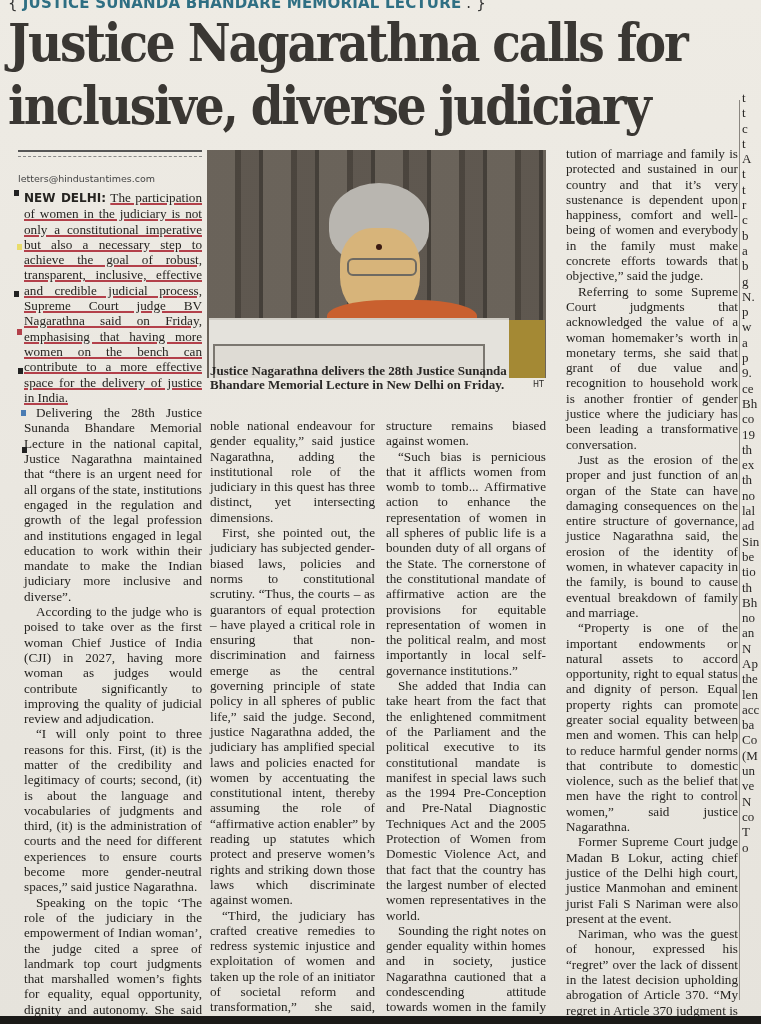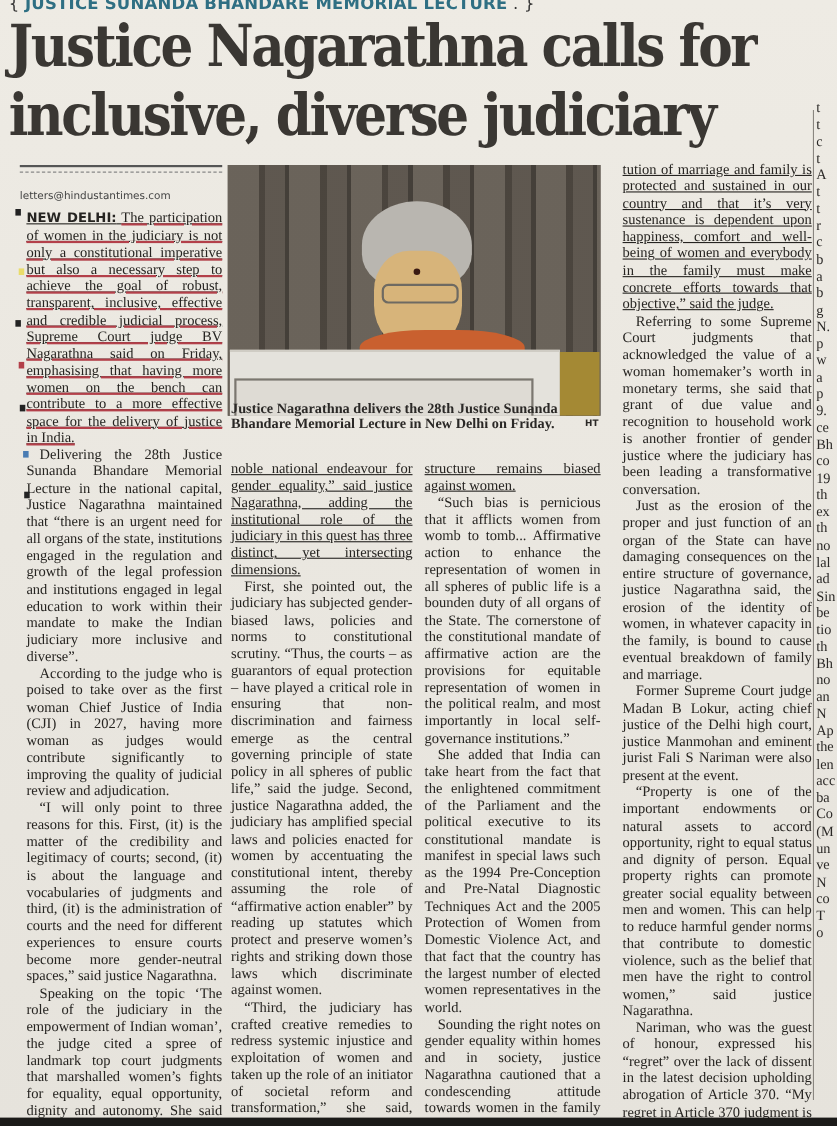--- a/index.html
+++ b/index.html
@@ -20,21 +20,21 @@
     font-family:"DejaVu Serif", serif; font-weight:bold;
     font-size:47px; line-height:56px; letter-spacing:-2.2px;
     color:#3a3733; transform:scaleY(1.12); transform-origin:top left;
   }
   .col {
     position:absolute; font-family:"Liberation Serif", serif;
     font-size:13.2px; line-height:15.3px; color:#262421;
     text-align:justify; hyphens:auto;
   }
   .col p { margin:0; text-indent:12px; }
-  .col p.first { text-indent:0;text-decoration:underline; }
+  .col p.first { text-indent:0; }
   .col1 { left:24px; top:184px; width:178px; }
   .col2 { left:210px; top:418px; width:165px; }
   .col3 { left:386px; top:418px; width:160px; }
   .col4 { left:566px; top:146px; width:172px; }
   .byline {
     position:absolute; left:18px; top:150px; width:184px;
     border-top:2px solid #555;
   }
   .byline .name {
     font-family:"DejaVu Sans", sans-serif; font-weight:bold; font-size:15px;
@@ -60,21 +60,21 @@
   .photo .bindi { position:absolute; left:169px; top:94px; width:6px; height:6px; border-radius:50%; background:#3a1a12; }
   .photo .glasses { position:absolute; left:140px; top:108px; width:66px; height:14px; border:2px solid #6e6a62; border-radius:6px; }
   .photo .saree { position:absolute; left:120px; top:150px; width:150px; height:40px; border-radius:40% 40% 0 0; background:#c9602f; }
   .photo .podium { position:absolute; left:2px; top:168px; width:300px; height:60px; background:#e4e2dc; border-top:2px solid #cfccc4; }
   .photo .podium-inner { position:absolute; left:6px; top:194px; width:268px; height:36px; border:2px solid #7b7770; background:#dedbd4; }
   .photo .podium-side { position:absolute; left:302px; top:170px; width:36px; height:58px; background:#a48934; }
   .caption {
     position:absolute; left:210px; top:364px; width:336px;
     font-family:"Liberation Serif", serif; font-weight:bold; font-size:13px; line-height:14px; color:#2a2826;
   }
-  .caption .credit { position:absolute; right:2px; bottom:0; font-family:"DejaVu Sans", sans-serif; font-size:8px; font-weight:bold; }
+  .caption .credit { position:absolute; right:2px; bottom:0; font-family:"DejaVu Sans", sans-serif; font-size:8px; font-weight:normal; }
   .rule-v { position:absolute; top:120px; width:1px; background:#8a8680; }
   .adjacent {
     position:absolute; left:742px; top:90px; width:19px; height:930px; overflow:hidden;
     font-family:"Liberation Serif", serif; font-size:13px; line-height:15.3px; color:#2a2826;
   }
   .bottom-shadow { position:absolute; left:0; right:0; bottom:0; height:8px; background:#1b1a18; }
   .marker { position:absolute; width:5px; height:6px; }
 </style>
 </head>
 <body>
@@ -132,22 +132,22 @@
     <p>“Such bias is pernicious that it afflicts women from womb to tomb... Affirmative action to enhance the representation of women in all spheres of public life is a bounden duty of all organs of the State. The cornerstone of the constitutional mandate of affirmative action are the provisions for equitable representation of women in the political realm, and most importantly in local self-governance institutions.”</p>
     <p>She added that India can take heart from the fact that the enlightened commitment of the Parliament and the political executive to its constitutional mandate is manifest in special laws such as the 1994 Pre-Conception and Pre-Natal Diagnostic Techniques Act and the 2005 Protection of Women from Domestic Violence Act, and that fact that the country has the largest number of elected women representatives in the world.</p>
     <p>Sounding the right notes on gender equality within homes and in society, justice Nagarathna cautioned that a condescending attitude towards women in the family is the cause of the cracks and, domestic violence and infidelity are the outcome of the emerging cracks.</p>
 
   </div>
 
   <div class="col col4">
     <p class="first">tution of marriage and family is protected and sustained in our country and that it’s very sustenance is dependent upon happiness, comfort and well-being of women and everybody in the family must make concrete efforts towards that objective,” said the judge.</p>
     <p>Referring to some Supreme Court judgments that acknowledged the value of a woman homemaker’s worth in monetary terms, she said that grant of due value and recognition to household work is another frontier of gender justice where the judiciary has been leading a transformative conversation.</p>
     <p>Just as the erosion of the proper and just function of an organ of the State can have damaging consequences on the entire structure of governance, justice Nagarathna said, the erosion of the identity of women, in whatever capacity in the family, is bound to cause eventual breakdown of family and marriage.</p>
+    <p>“Property is one of the important endowments or natural assets to accord opportunity, right to equal status and dignity of person. Equal property rights can promote greater social equality between men and women. This can help to reduce harmful gender norms that contribute to domestic violence, such as the belief that men have the right to control women,” said justice Nagarathna.</p>
     <p>Former Supreme Court judge Madan B Lokur, acting chief justice of the Delhi high court, justice Manmohan and eminent jurist Fali S Nariman were also present at the event.</p>
-    <p>“Property is one of the important endowments or natural assets to accord opportunity, right to equal status and dignity of person. Equal property rights can promote greater social equality between men and women. This can help to reduce harmful gender norms that contribute to domestic violence, such as the belief that men have the right to control women,” said justice Nagarathna.</p>
     <p>Nariman, who was the guest of honour, expressed his “regret” over the lack of dissent in the latest decision upholding abrogation of Article 370. “My regret in Article 370 judgment is that there was no dissent. Dissent is not just a safety valve but an assurance to the general public that the highest court is in robust health,” he said.</p>
 
   </div>
 
   <div class="rule-v" style="left:739px; height:900px; top:100px;"></div>
 
   <div class="adjacent" id="adjacent">
       <div>t</div>
       <div>t</div>
       <div>c</div>

